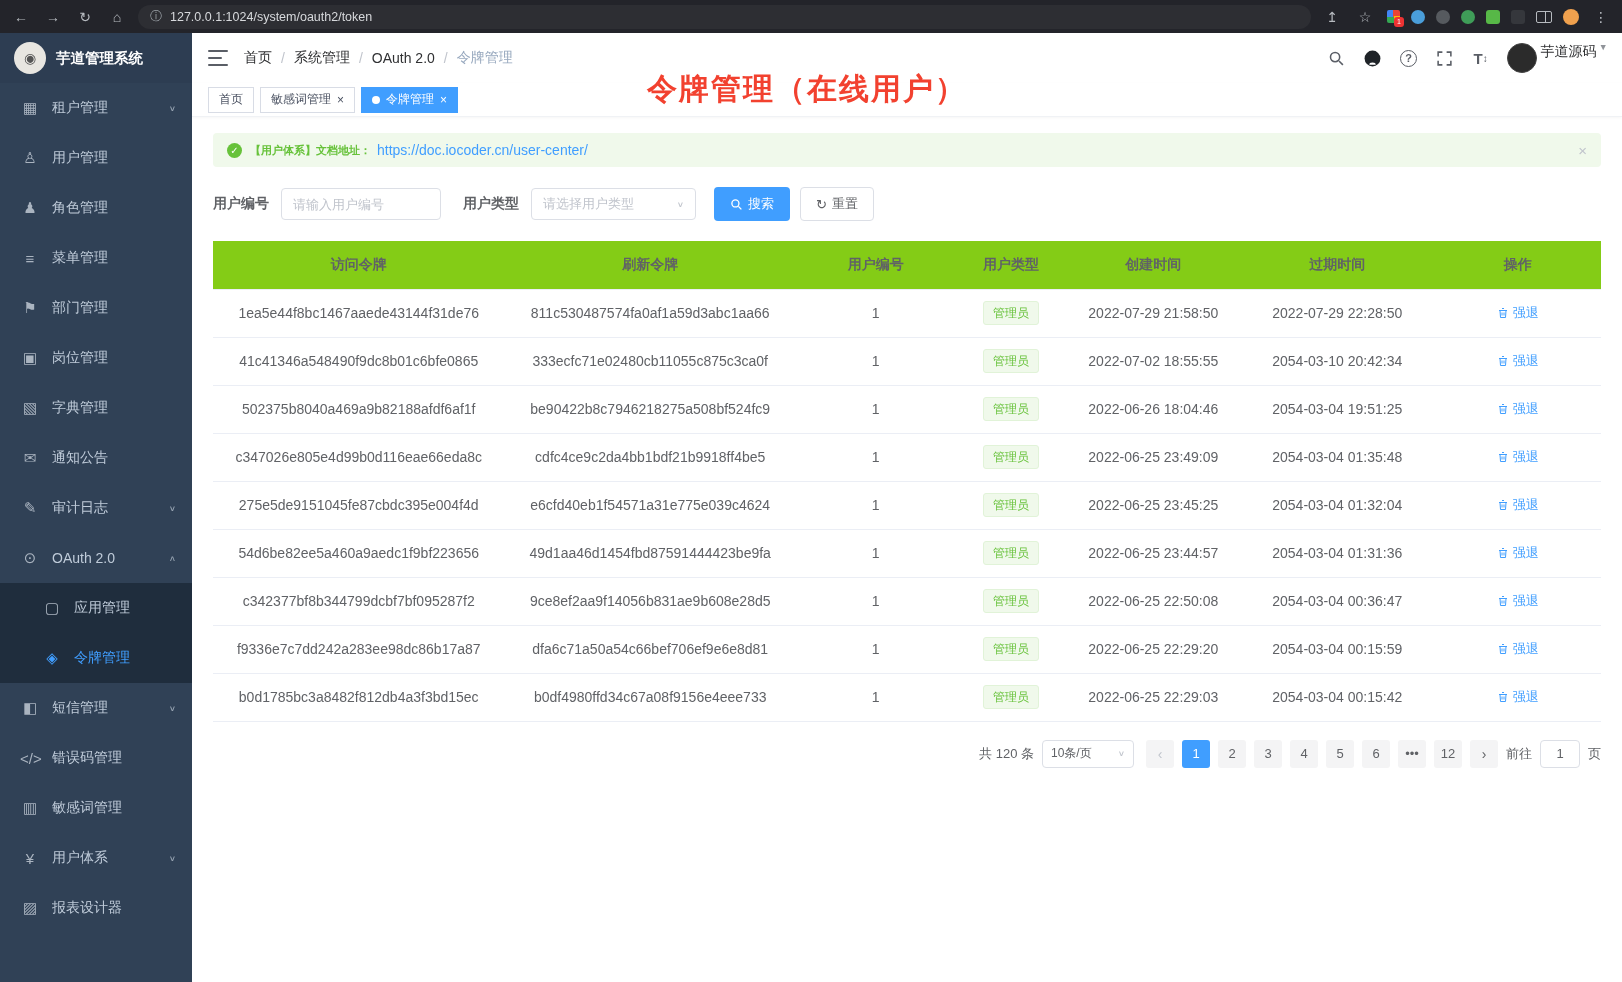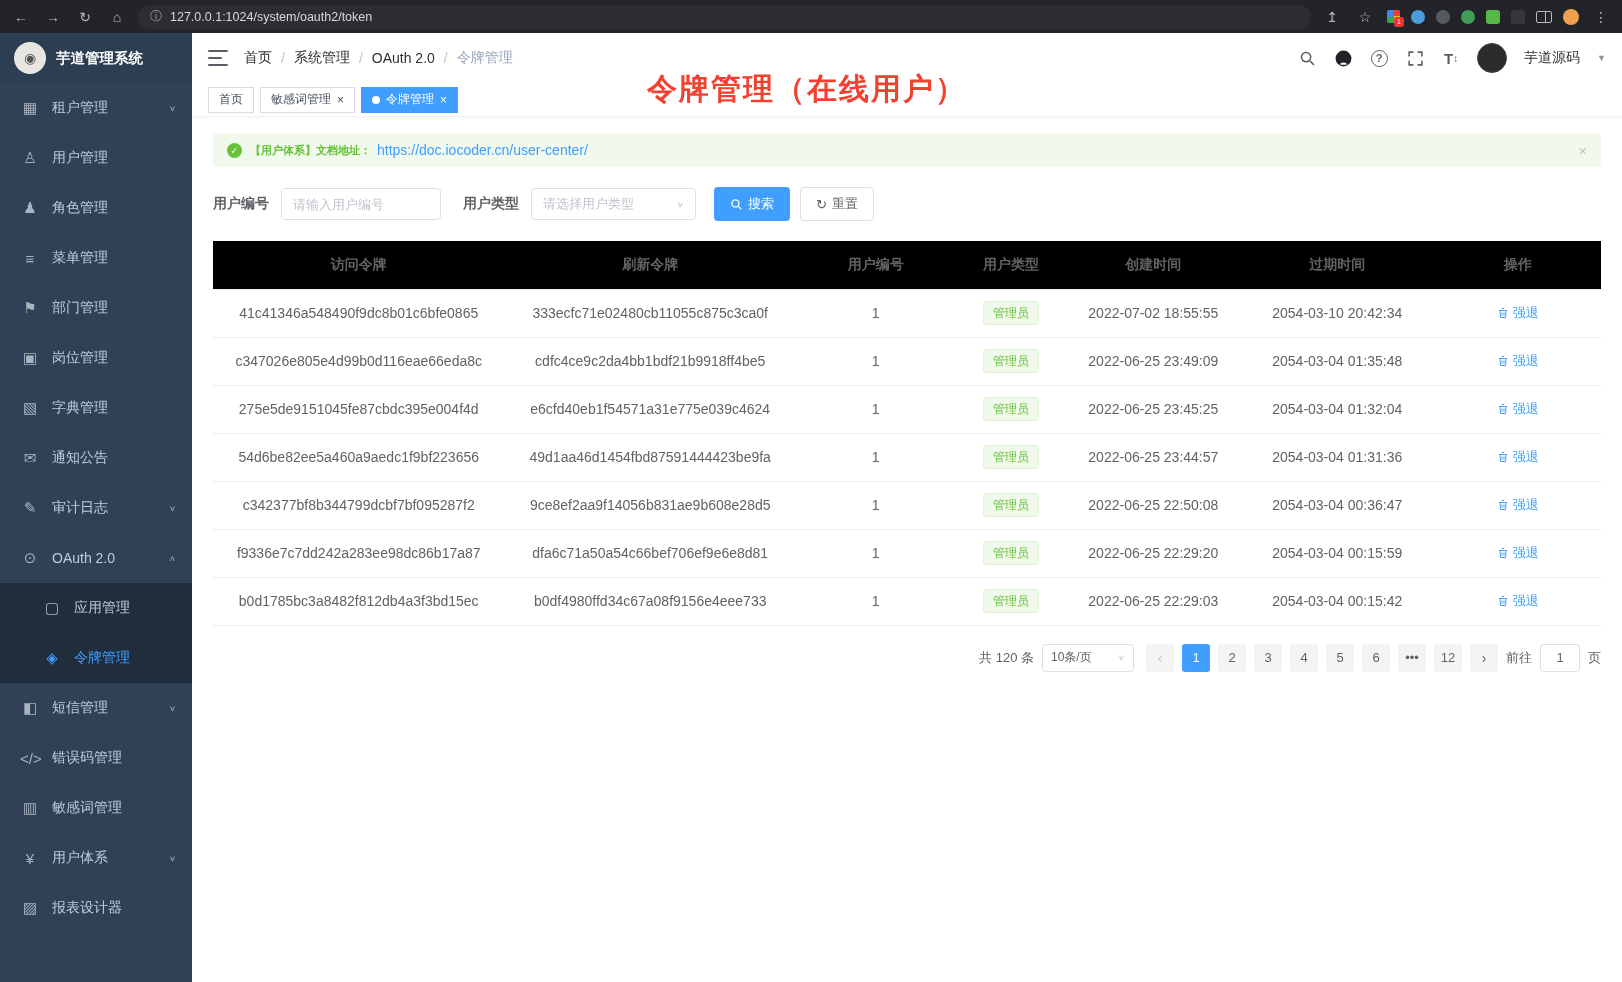--- a/index.html
+++ b/index.html
@@ -53,21 +53,21 @@
   .breadcrumb { display:flex; align-items:center; font-size:14px; color:#303133; }
   .crumb { cursor:pointer; }
   .crumb.last { color:#97a8be; cursor:default; }
   .crumb-sep { margin:0 9px; color:#c0c4cc; }
   .top-actions { margin-left:auto; display:flex; align-items:center; gap:16px; }
   .act-ic { width:20px; height:20px; display:flex; align-items:center; justify-content:center; cursor:pointer; color:#5a5e66; }
   .q-circle { width:17px; height:17px; border:1.6px solid #5a5e66; border-radius:50%;
     font-size:11px; font-weight:700; display:flex; align-items:center; justify-content:center; color:#5a5e66; }
   .font-ic { font-weight:700; color:#5a5e66; font-size:15px; }
   .font-ic small { font-size:10px; }
-  .user-chip { display:flex; align-items:center; gap:17px; cursor:pointer; }
+  .user-chip { display:flex; gap:4px; cursor:pointer;font-family:Liberation Mono, monospace; }
   .user-avatar { width:30px; height:30px; border-radius:50%; background:#2b2b2b; border:1px solid #444; }
   .user-name { font-size:14px; color:#303133; }
   .user-caret { font-size:9px; color:#909399; }
 
   
   .tags-bar { height:34px; display:flex; align-items:center; padding:0 16px; gap:6px;
     border-bottom:1px solid #f0f2f5; box-shadow:0 1px 3px rgba(0,0,0,.04); }
   .tag-item { height:26px; display:flex; align-items:center; gap:6px; padding:0 10px;
     border:1px solid #d8dce5; background:#fff; color:#495060; font-size:12px; cursor:pointer; white-space:nowrap; }
   .tag-item.active { background:#409eff; border-color:#409eff; color:#fff; }
@@ -93,21 +93,21 @@
   .select-ph { font-size:13px; color:#c0c4cc; }
   .select-caret { font-size:10px; color:#c0c4cc; transform:scaleY(.8); }
   .gap-lg { margin-left:22px; }
   .btn { height:32px; border-radius:4px; font-size:13px; display:inline-flex; align-items:center;
     gap:5px; padding:16px 15px; cursor:pointer; border:1px solid transparent;
     font-family:"Liberation Sans","DejaVu Sans",sans-serif; }
   .btn-primary { background:#409eff; color:#fff; margin-left:18px; }
   .btn-plain { background:#fff; color:#606266; border-color:#dcdfe6; margin-left:10px; }
 
   table.data { width:100%; border-collapse:collapse; table-layout:fixed; margin-top:20px; }
-  table.data th { background:#000000; color:#606266; font-weight:700; }
+  table.data th { background:#84cc16; color:#606266; font-weight:700; }
   table.data th, table.data td { height:48px; text-align:center; font-size:14px;
     border-bottom:1px solid #ebeef5; white-space:nowrap; overflow:hidden; color:#606266; }
   .tag-admin { display:inline-block; padding:2px 9px; background:#f0f9eb; border:1px solid #e1f3d8;
     border-radius:3px; color:#67c23a; font-size:12px; line-height:18px; }
   .force-link { color:#409eff; font-size:13px; display:inline-flex; align-items:center; gap:4px; cursor:pointer; }
 
   .pagination { display:flex; align-items:center; justify-content:flex-end; margin-top:18px; gap:8px;
     font-size:13px; color:#606266; }
   .page-size-select { width:92px; height:28px; border:1px solid #dcdfe6; border-radius:4px;
     display:flex; align-items:center; justify-content:space-between; padding:0 8px; cursor:pointer;
@@ -346,40 +346,76 @@
             <th>访问令牌</th>
             <th>刷新令牌</th>
             <th>用户编号</th>
             <th>用户类型</th>
             <th>创建时间</th>
             <th>过期时间</th>
             <th>操作</th>
           </tr>
         </thead>
         <tbody>
+  <tr>
+    <td>1ea5e44f8bc1467aaede43144f31de76</td>
+    <td>811c530487574fa0af1a59d3abc1aa66</td>
+    <td>1</td>
+    <td>
+      <span class="tag-admin">管理员</span>
+    </td>
+    <td>2022-07-29 21:58:50</td>
+    <td>2022-07-29 22:28:50</td>
+    <td>
+      <a class="force-link">
+        <svg width="12" height="12" viewBox="0 0 24 24" fill="none" stroke="#409eff" stroke-width="2">
+                    <path d="M4 7h16M10 3h4M6 7l1 14h10l1-14M10 11v6M14 11v6"></path>
+                  </svg>
+        <span>强退</span>
+      </a>
+    </td>
+  </tr>
 
   <tr>
     <td>41c41346a548490f9dc8b01c6bfe0865</td>
     <td>333ecfc71e02480cb11055c875c3ca0f</td>
     <td>1</td>
     <td>
       <span class="tag-admin">管理员</span>
     </td>
     <td>2022-07-02 18:55:55</td>
     <td>2054-03-10 20:42:34</td>
     <td>
       <a class="force-link">
         <svg width="12" height="12" viewBox="0 0 24 24" fill="none" stroke="#409eff" stroke-width="2">
                     <path d="M4 7h16M10 3h4M6 7l1 14h10l1-14M10 11v6M14 11v6"></path>
                   </svg>
         <span>强退</span>
       </a>
     </td>
   </tr>
 
+  <tr>
+    <td>502375b8040a469a9b82188afdf6af1f</td>
+    <td>be90422b8c7946218275a508bf524fc9</td>
+    <td>1</td>
+    <td>
+      <span class="tag-admin">管理员</span>
+    </td>
+    <td>2022-06-26 18:04:46</td>
+    <td>2054-03-04 19:51:25</td>
+    <td>
+      <a class="force-link">
+        <svg width="12" height="12" viewBox="0 0 24 24" fill="none" stroke="#409eff" stroke-width="2">
+                    <path d="M4 7h16M10 3h4M6 7l1 14h10l1-14M10 11v6M14 11v6"></path>
+                  </svg>
+        <span>强退</span>
+      </a>
+    </td>
+  </tr>
 
   <tr>
     <td>c347026e805e4d99b0d116eae66eda8c</td>
     <td>cdfc4ce9c2da4bb1bdf21b9918ff4be5</td>
     <td>1</td>
     <td>
       <span class="tag-admin">管理员</span>
     </td>
     <td>2022-06-25 23:49:09</td>
     <td>2054-03-04 01:35:48</td>

